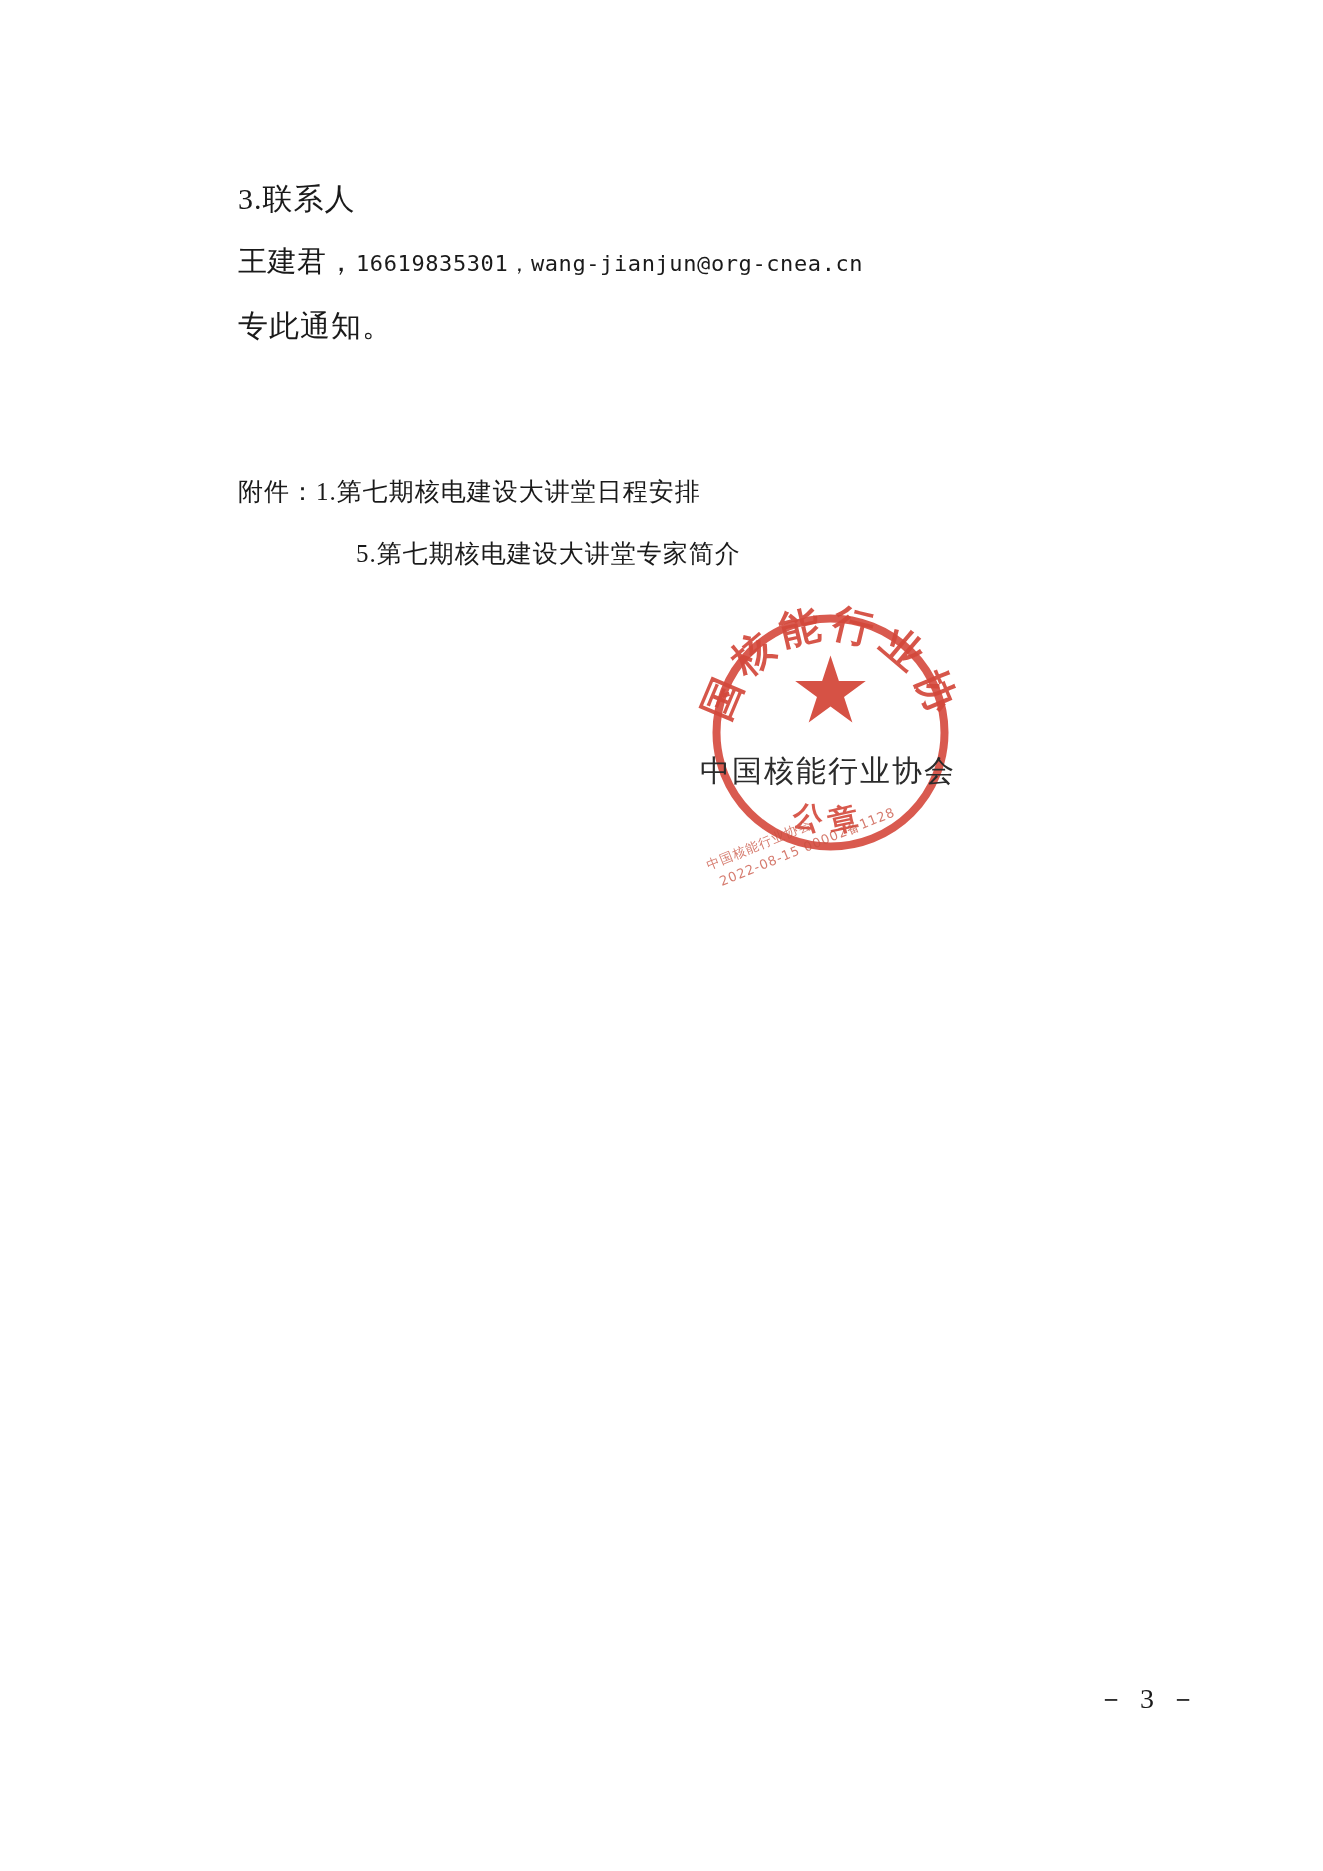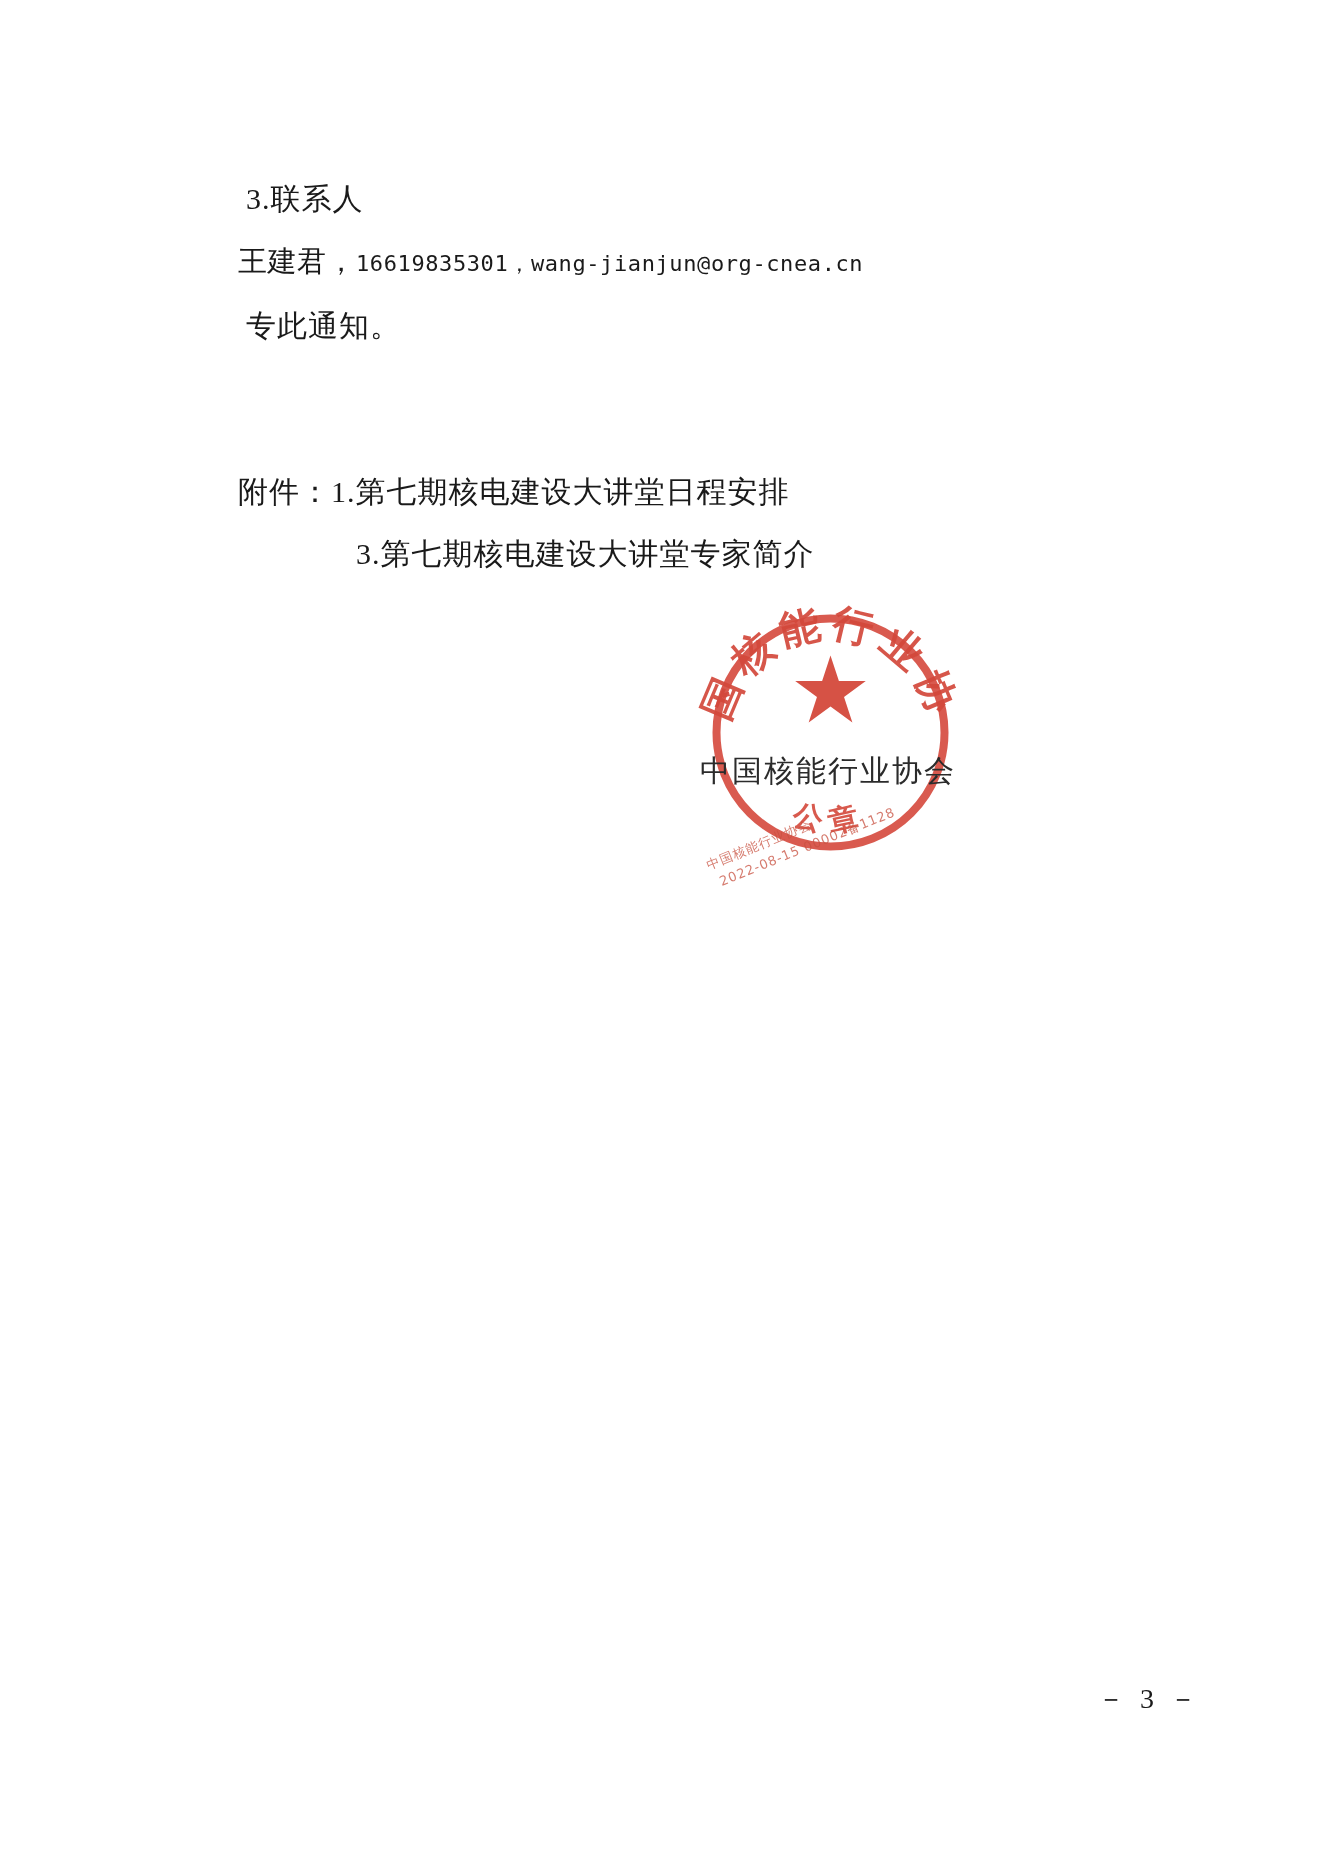--- a/index.html
+++ b/index.html
@@ -22,21 +22,20 @@
     left: 238px;
     top: 168px;
     width: 880px;
   }
 
   .para {
     font-size: 30px;
     line-height: 62px;
     letter-spacing: 1px;
     white-space: pre;
-    margin-left: 8px;
   }
 
   .contact-line {
     font-size: 29px;
     line-height: 62px;
     letter-spacing: 0.5px;
     white-space: pre;
   }
   .contact-line .ascii {
     font-family: "DejaVu Sans Mono", "Liberation Mono", monospace;
@@ -45,21 +44,21 @@
   }
 
   .spacer {
     height: 62px;
   }
 
   .attachments {
     margin-top: 42px;
   }
   .attach-row {
-    font-size: 30px;
+    font-size: 25px;
     line-height: 62px;
     letter-spacing: 1px;
     white-space: pre;
   }
   .attach-row.indent {
     padding-left: 118px;
   }
 
   
   .sign-block {
@@ -136,21 +135,21 @@
     <div class="para">3.联系人</div>
 
     <div class="contact-line"><span>王建君，</span><span class="ascii">16619835301，wang-jianjun@org-cnea.cn</span></div>
 
     <div class="para">专此通知。</div>
 
     <div class="spacer"></div>
 
     <div class="attachments">
       <div class="attach-row"><span>附件：</span><span>1.第七期核电建设大讲堂日程安排</span></div>
-      <div class="attach-row indent"><span>3.第七期核电建设大讲堂专家简介</span></div>
+      <div class="attach-row indent"><span>5.第七期核电建设大讲堂专家简介</span></div>
     </div>
 
   </div>
 
   <div class="seal">
     <svg width="285" height="285" viewBox="0 0 285 285" xmlns="http://www.w3.org/2000/svg">
       <defs>
         <path id="arcTop" d="M 40,150 A 102,102 0 0 1 245,150" fill="none"></path>
         <path id="arcBottom" d="M 52,150 A 90,90 0 0 0 233,150" fill="none"></path>
       </defs>

